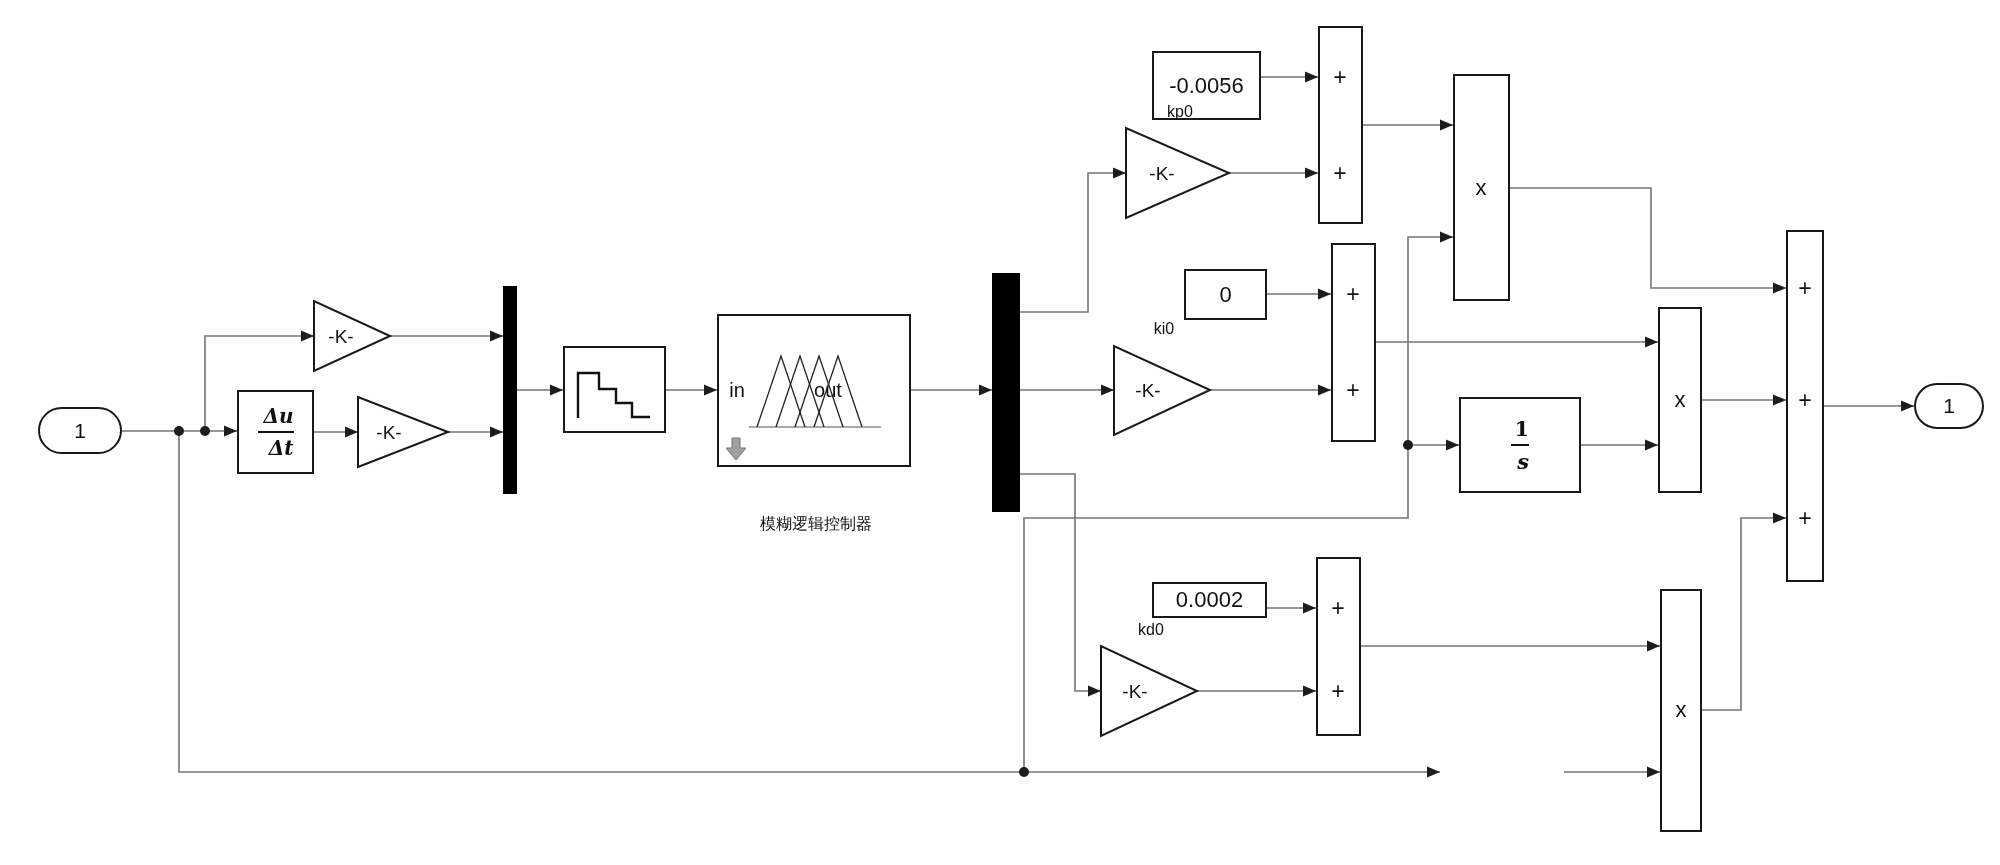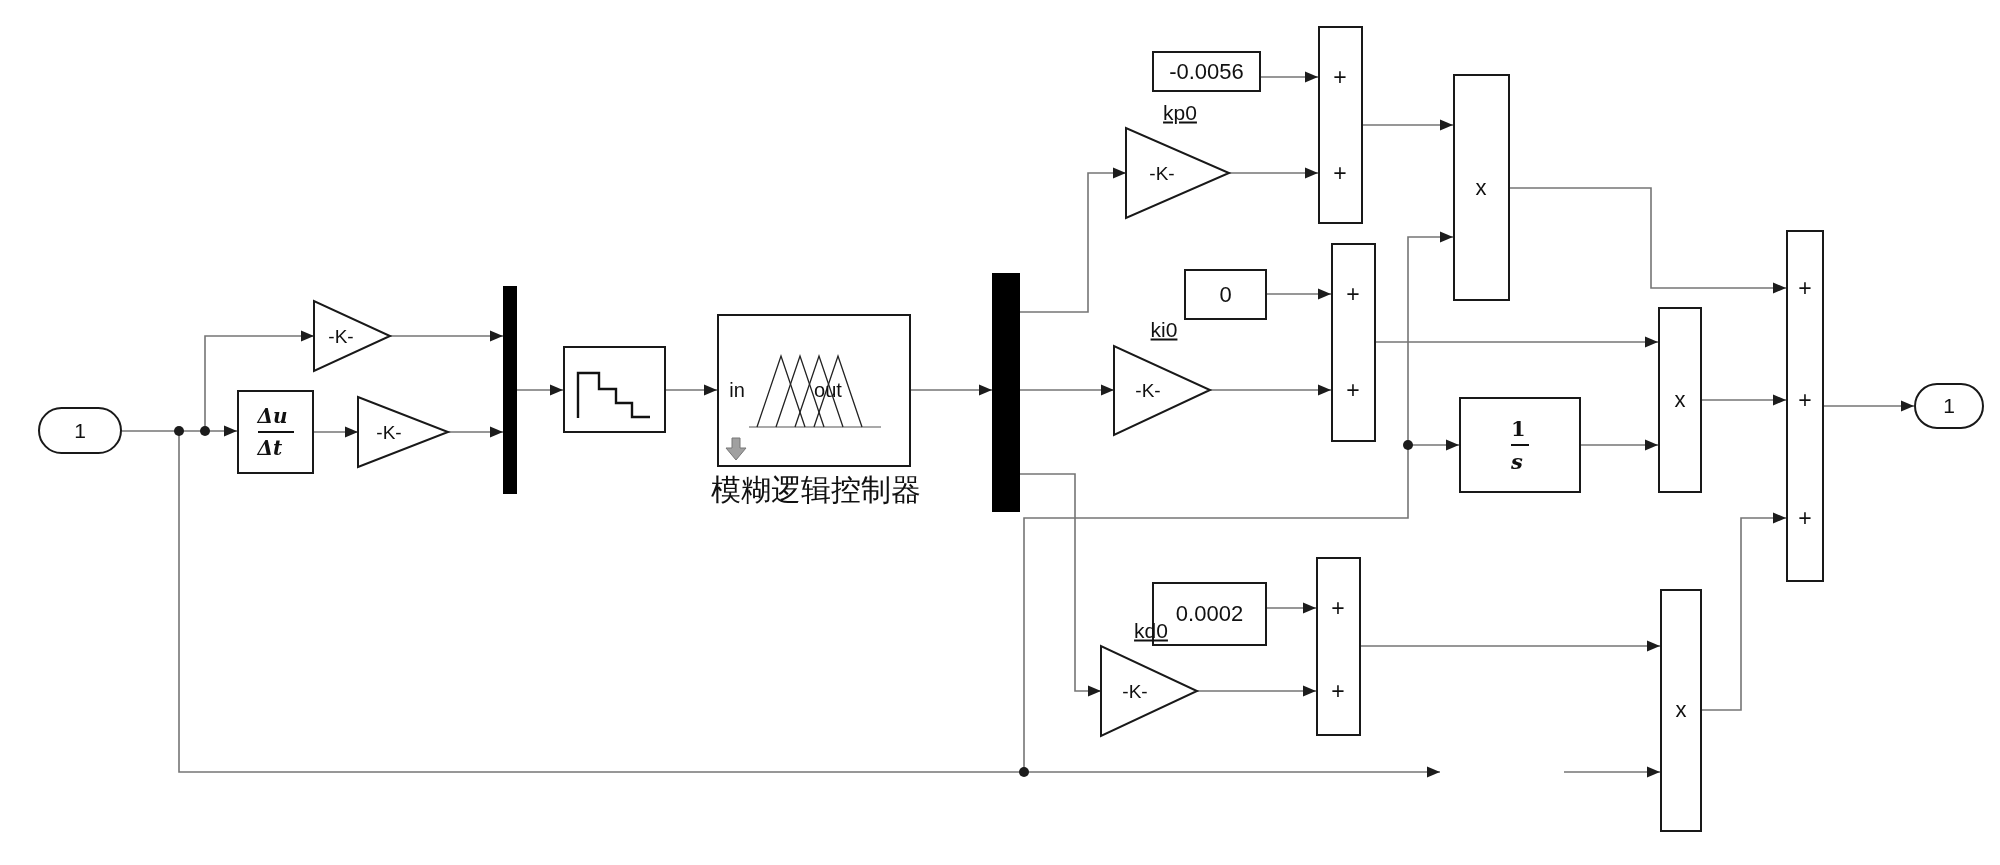--- a/index.html
+++ b/index.html
@@ -13,26 +13,26 @@
     position:absolute; background:#fff; border:2px solid #191919;
     display:flex; align-items:center; justify-content:center;
   }
   .round { border-radius:24px; font-size:21px; }
   .bar  { position:absolute; background:#000; }
   .cc {
     position:absolute; transform:translate(-50%,-50%);
     white-space:nowrap; line-height:1; z-index:5;
   }
   .gain-txt { font-size:19px; }
-  .blk-name { font-size:21px;text-decoration:underline; }
+  .blk-name { font-size:16px; }
   .plus { font-size:23px; font-weight:500; }
   .prod-x { font-size:22px; }
   .io-lbl { font-size:20px; }
-  .caption { font-size:30px; font-family:Liberation Mono, monospace; }
-  .frac { display:flex; flex-direction:column; align-items:flex-start; justify-content:center;
+  .caption { font-size:16px; font-family:Liberation Serif, serif;margin-top:32px; }
+  .frac { display:flex; flex-direction:column; align-items:flex-end; justify-content:center;
           font-family:"DejaVu Serif", serif; font-weight:bold; }
   .frac .fline { border-top:2px solid #111; margin:3px 0; }
   .ital { font-style:italic; }
   .const-val { font-size:22px; }
 </style>
 </head>
 <body>
 
 <div id="canvas">
 
@@ -149,27 +149,27 @@
         <polyline points="76,111 100,40 124,111"></polyline>
         <polyline points="95,111 119,40 143,111"></polyline>
       </g>
       <polygon points="13,122 21,122 21,132 27,132 17,144 7,132 13,132" fill="#a0a0a0" stroke="#777" stroke-width="1"></polygon>
     </svg>
   </div>
   <div class="cc io-lbl" style="left:737px;top:390px">in</div>
   <div class="cc io-lbl" style="left:828px;top:390px">out</div>
   <div class="cc caption" style="left:816px;top:492px">模糊逻辑控制器</div>
 
-  <div class="block" style="left:1152px;top:51px;width:109px;height:41px">
+  <div class="block" style="left:1152px;top:51px;width:109px;height:69px">
     <span class="const-val">-0.0056</span>
   </div>
   <div class="block" style="left:1184px;top:269px;width:83px;height:51px">
     <span class="const-val">0</span>
   </div>
-  <div class="block" style="left:1152px;top:582px;width:115px;height:64px">
+  <div class="block" style="left:1152px;top:582px;width:115px;height:36px">
     <span class="const-val">0.0002</span>
   </div>
 
   <div class="cc gain-txt" style="left:341px;top:336px">-K-</div>
   <div class="cc gain-txt" style="left:389px;top:432px">-K-</div>
   <div class="cc gain-txt" style="left:1162px;top:173px">-K-</div>
   <div class="cc gain-txt" style="left:1148px;top:390px">-K-</div>
   <div class="cc gain-txt" style="left:1135px;top:691px">-K-</div>
 
   <div class="cc blk-name" style="left:1180px;top:112px">kp0</div>

